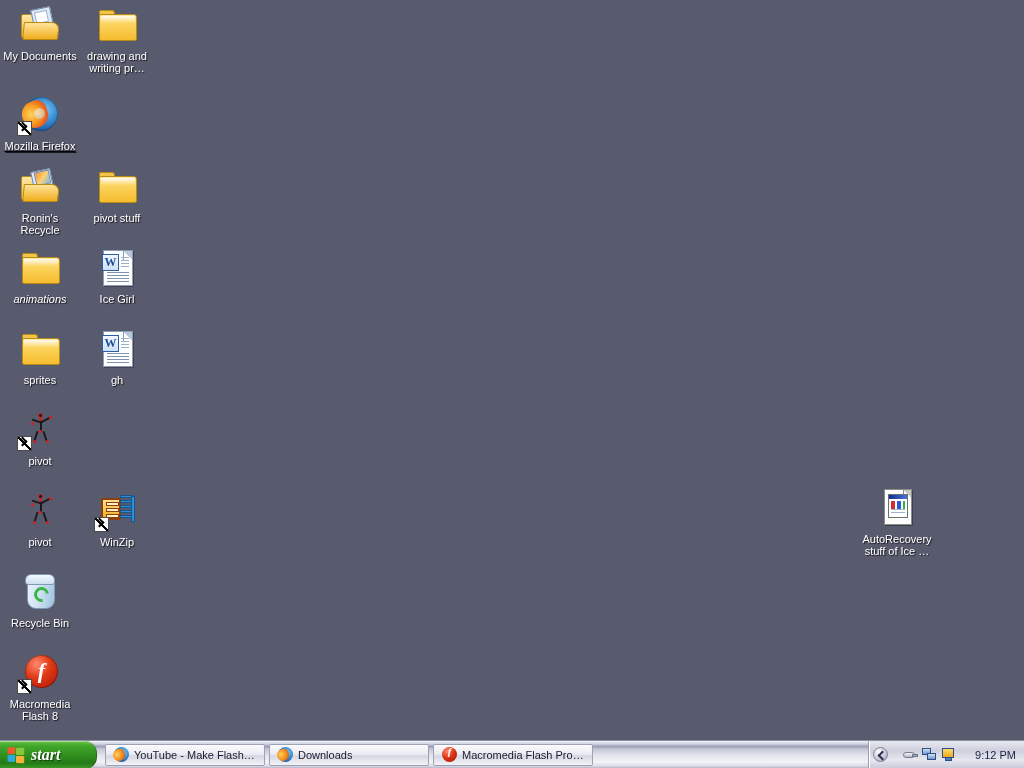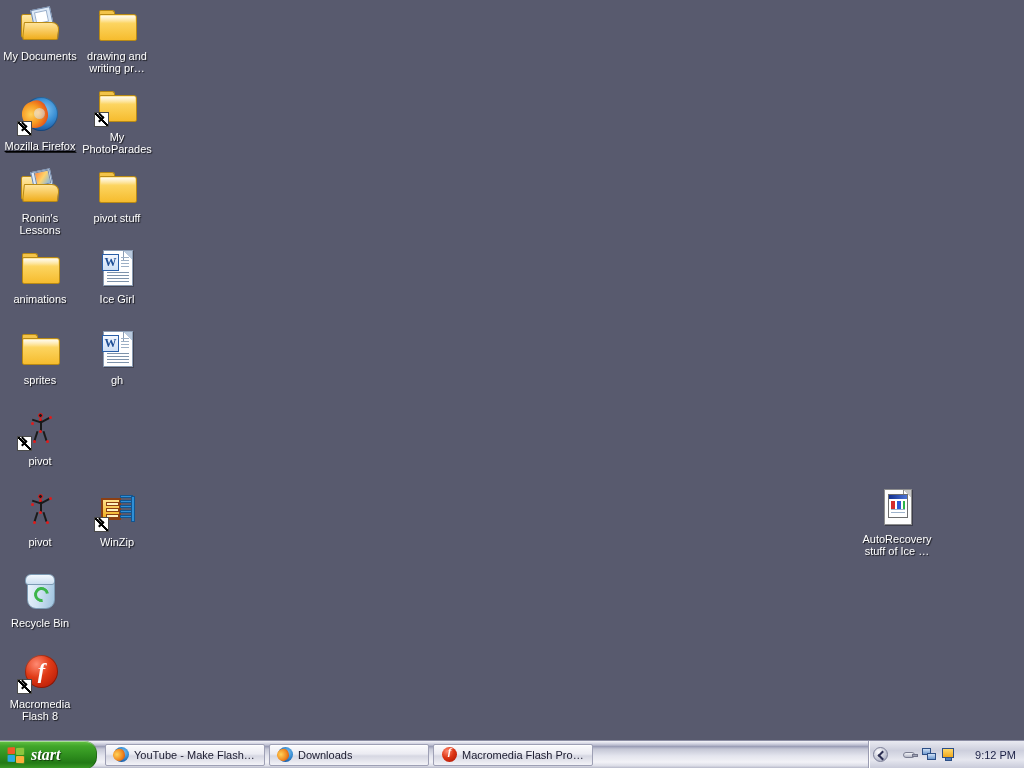--- a/index.html
+++ b/index.html
@@ -281,50 +281,41 @@
         </span>
       </div>
       <div class="label">drawing and writing pr…</div>
     </div>
     <div class="icon" style="left: 2px; top: 94px; text-decoration: underline;">
       <div class="glyph shortcut">
         <span class="ff"></span>
       </div>
       <div class="label">Mozilla Firefox</div>
     </div>
-    <div class="icon" style="left: 79px; top: 85px;">
-      <div class="glyph shortcut">
-        <span class="folder">
-          <span class="tab"></span>
-          <span class="body"></span>
-        </span>
-      </div>
-      <div class="label">My PhotoParades</div>
-    </div>
     <div class="icon" style="left: 2px; top: 166px;">
       <div class="glyph">
         <span class="ofolder">
           <span class="back"></span>
           <span class="sheet"></span>
           <span class="pic"></span>
           <span class="front"></span>
         </span>
       </div>
-      <div class="label">Ronin's Lessons</div>
+      <div class="label">Ronin's Recycle</div>
     </div>
     <div class="icon" style="left: 79px; top: 166px;">
       <div class="glyph">
         <span class="folder">
           <span class="tab"></span>
           <span class="body"></span>
         </span>
       </div>
       <div class="label">pivot stuff</div>
     </div>
-    <div class="icon" style="left: 2px; top: 247px;">
+    <div class="icon" style="left: 2px; top: 247px; font-style: italic;">
       <div class="glyph">
         <span class="folder">
           <span class="tab"></span>
           <span class="body"></span>
         </span>
       </div>
       <div class="label">animations</div>
     </div>
     <div class="icon" style="left: 79px; top: 247px;">
       <div class="glyph">

